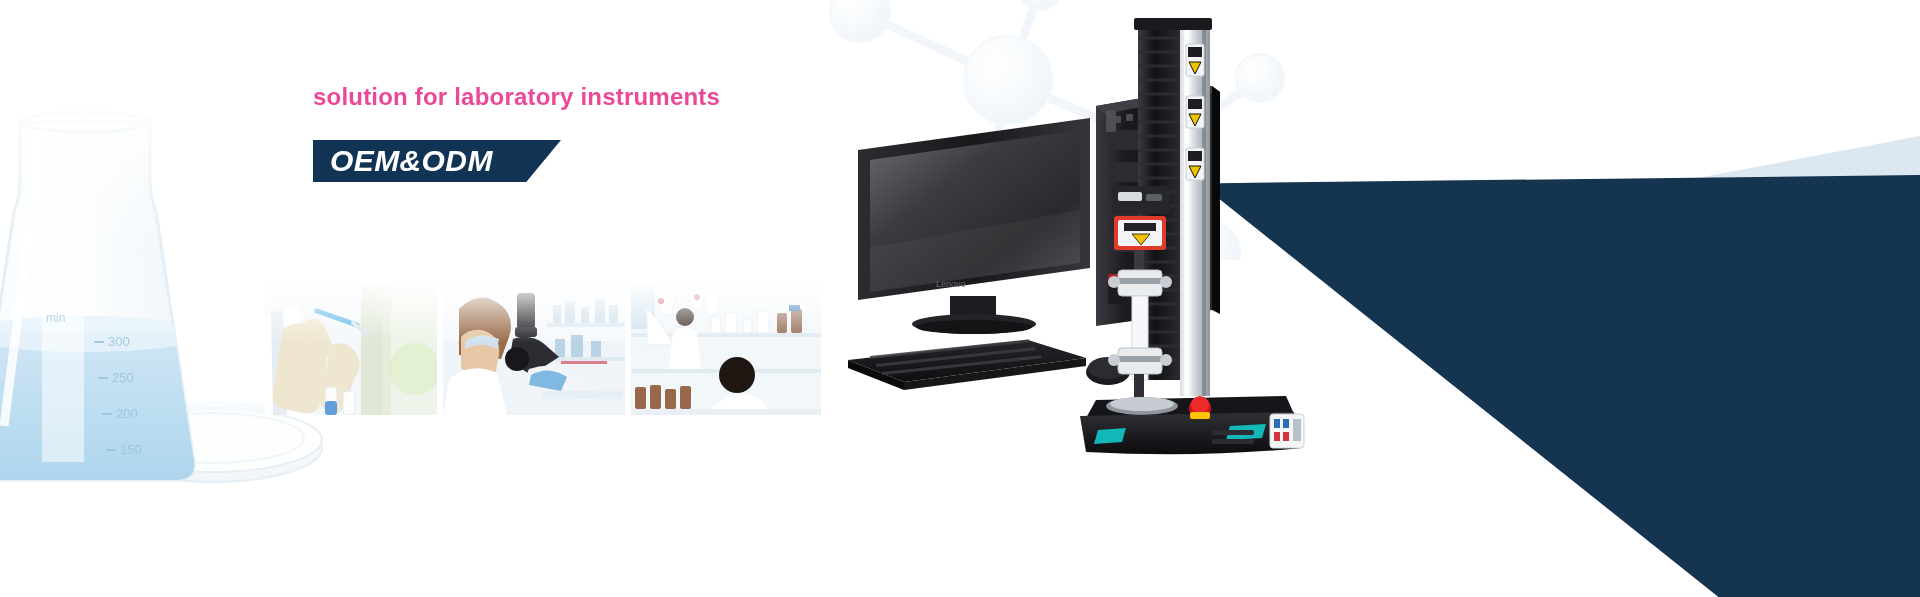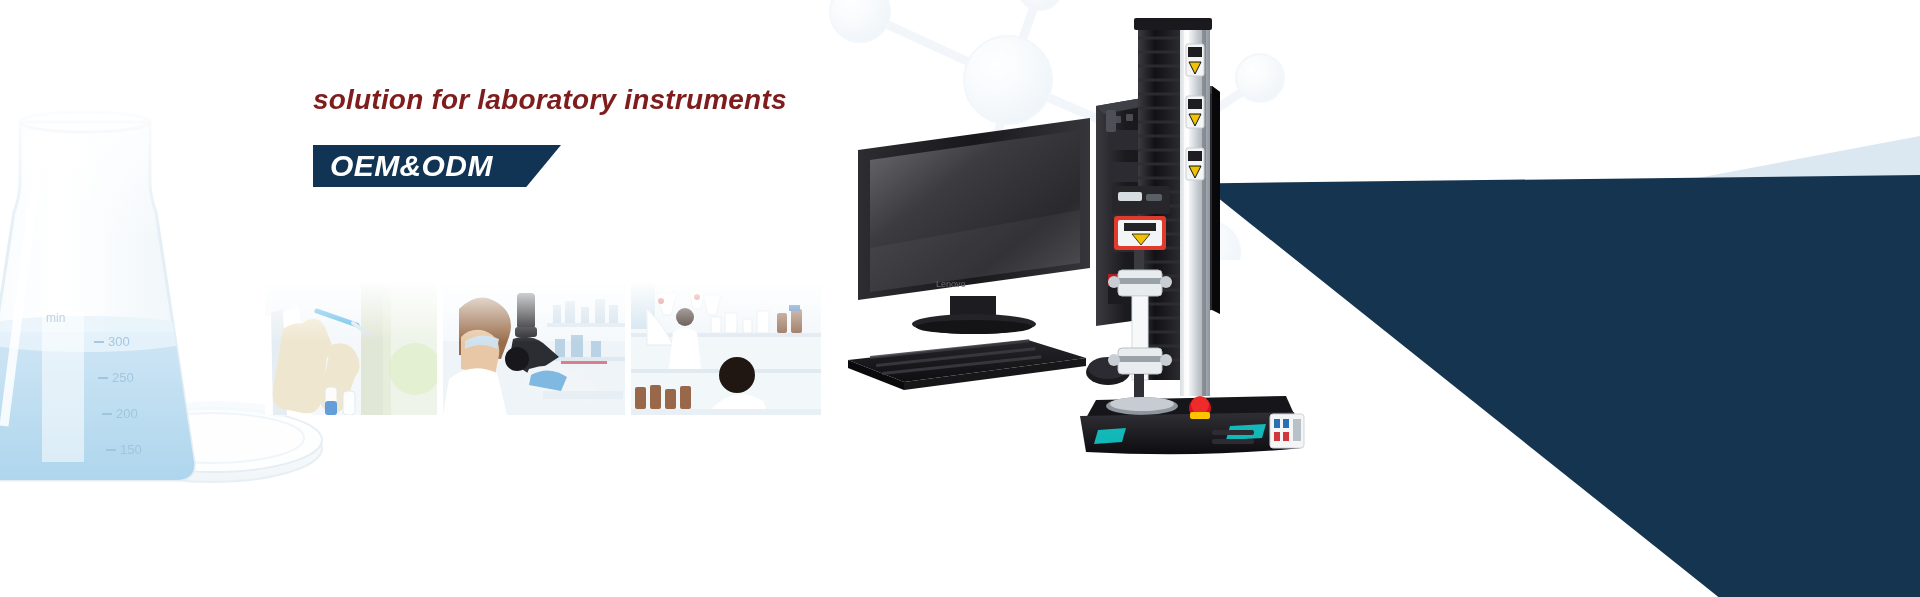--- a/index.html
+++ b/index.html
@@ -32,22 +32,22 @@
     position:absolute; left:313px; top:54px;
     width:760px;
   }
   .headline{
     font-size:30px; font-weight:bold; font-style:italic;
     color:#133655; letter-spacing:.2px;
     line-height:1.25; margin:0;
     white-space:nowrap;
   }
   .subline{
-    font-size:28px; font-weight:bold; font-style:italic;
-    color:#7f1d1d; letter-spacing:.2px;
+    font-size:24px; font-weight:bold; 
+    color:#ec4899; letter-spacing:.2px;
     line-height:1.25; margin:28px 0 0 0;
     white-space:nowrap;
   }
   .badge-wrap{
     position:relative; margin-top:28px;
     width:248px; height:42px;
   }
   .badge-wrap .shape{
     position:absolute; inset:0;
     background:#113455;

